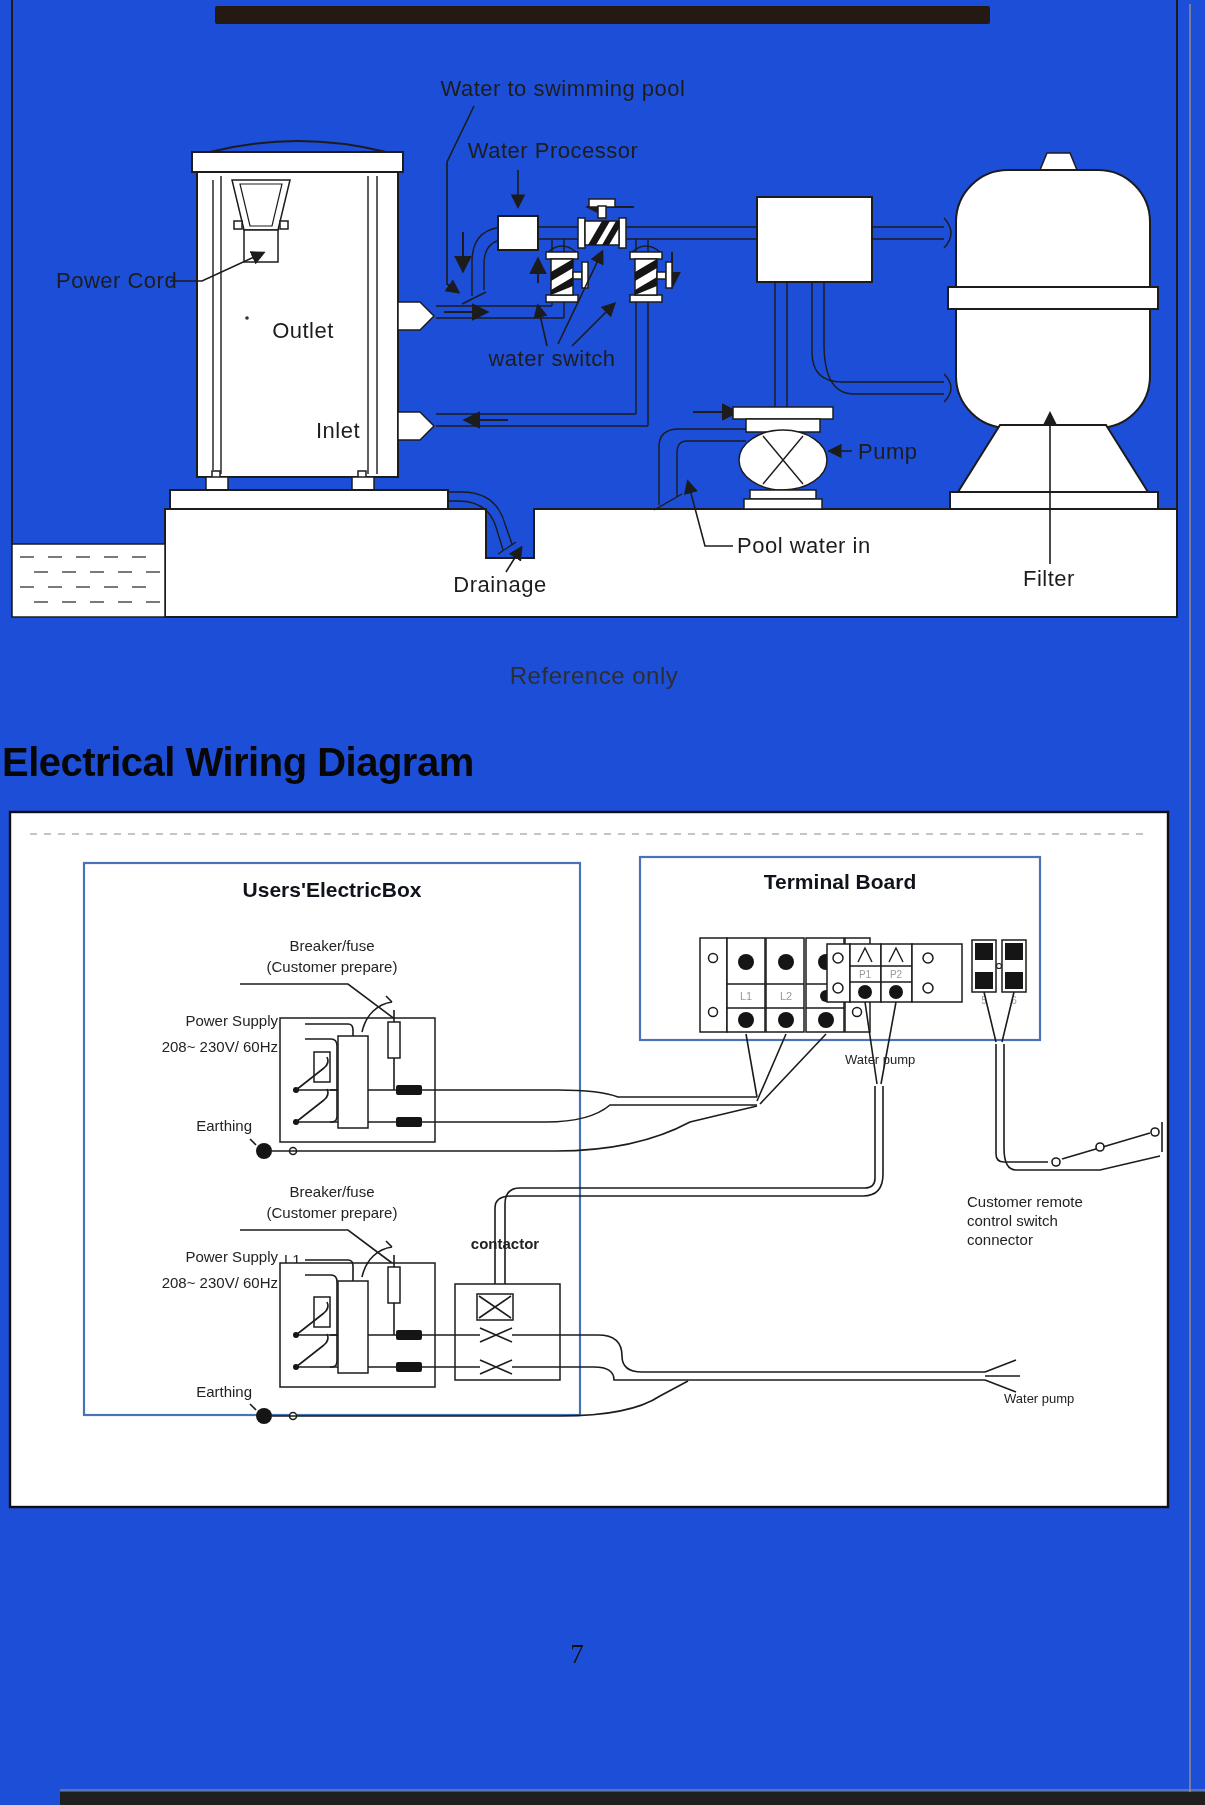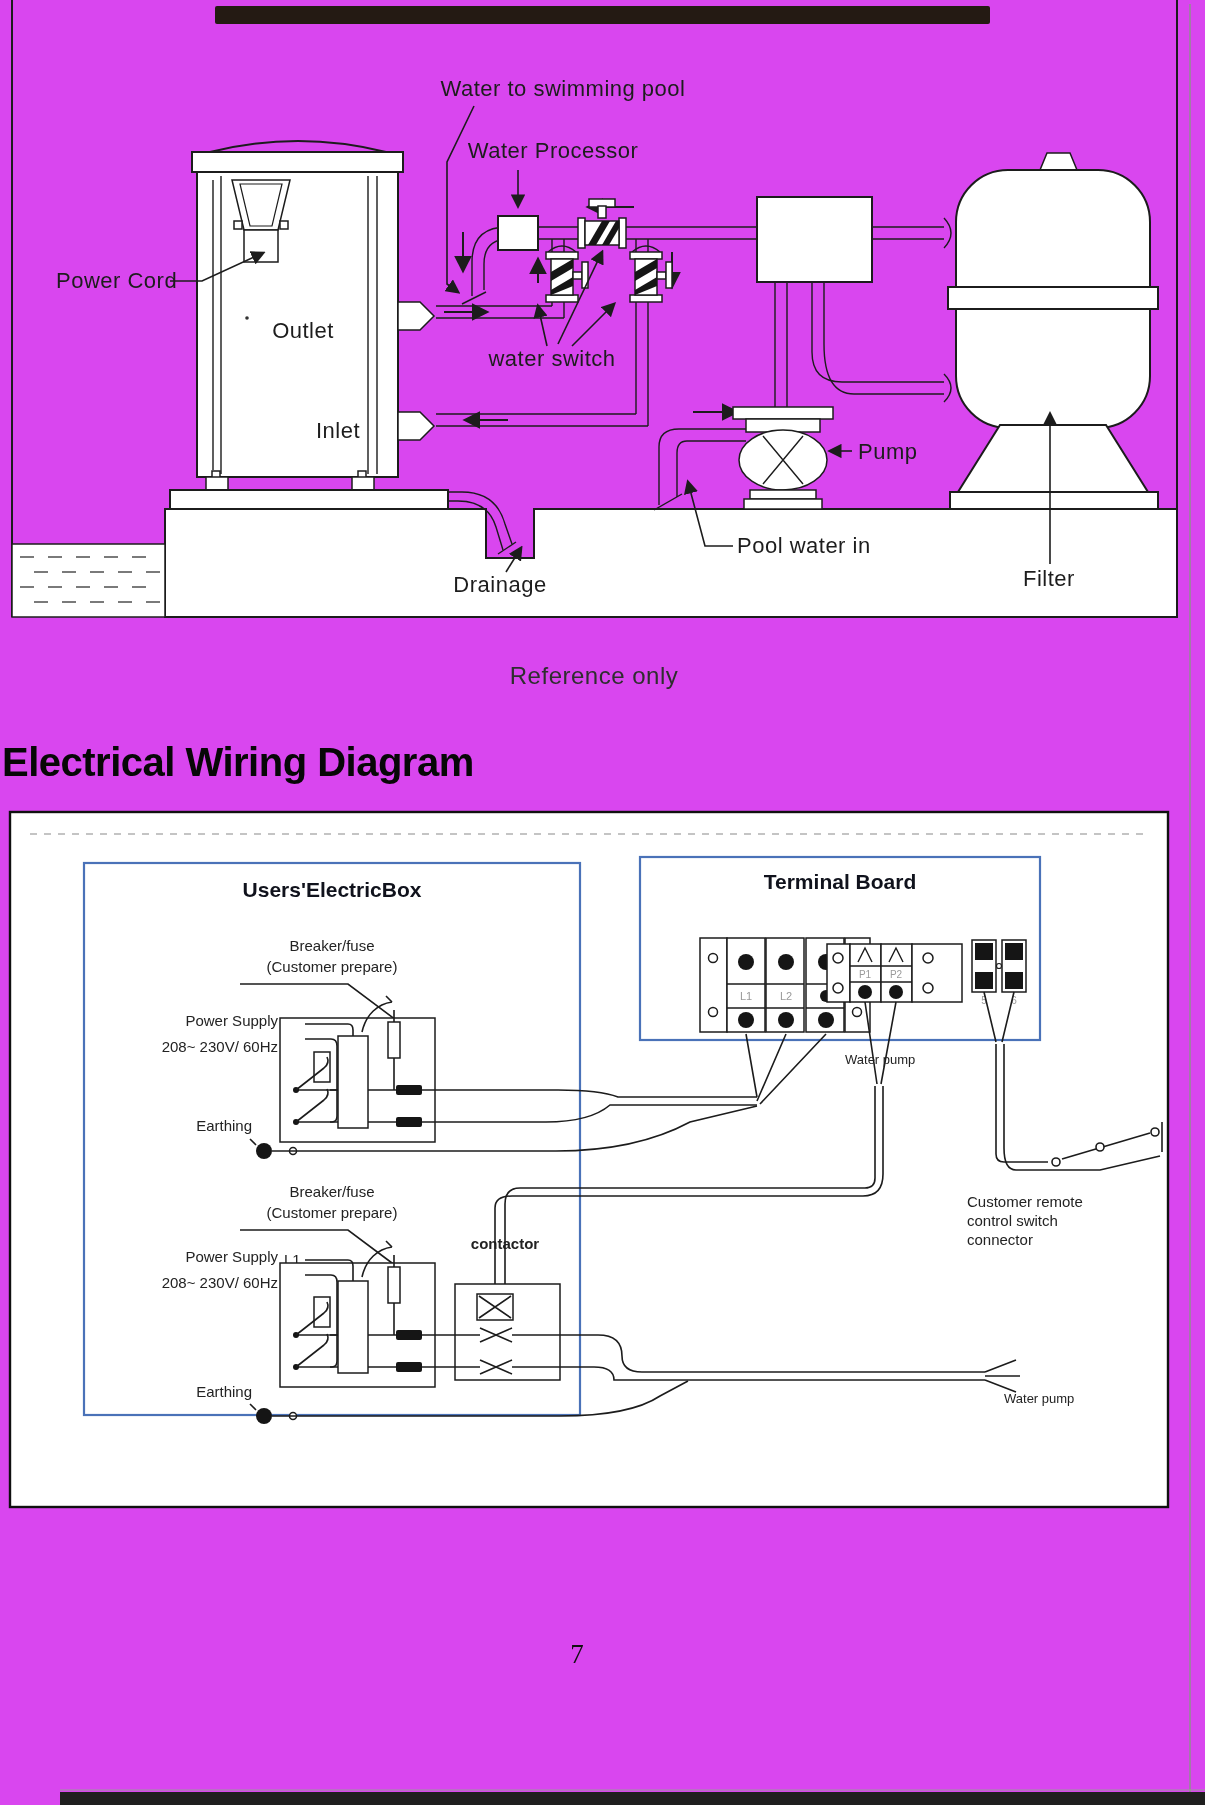--- a/index.html
+++ b/index.html
@@ -1,16 +1,16 @@
 <!DOCTYPE html>
 <html><head>
 <meta charset="utf-8">
 <style>
   html,body{margin:0;padding:0;background:#ffffff;}
-  .page{position:relative;width:1205px;height:1805px;background:#d946ef;overflow:hidden;
+  .page{position:relative;width:1205px;height:1805px;background:#1d4ed8;overflow:hidden;
         font-family:"Liberation Sans", sans-serif;}
   svg{display:block}
   .ln{stroke:#1c1c1c;stroke-width:2;fill:none;}
   .ln-thin{stroke:#1c1c1c;stroke-width:1.4;fill:none;}
   .wire{stroke:#1c1c1c;stroke-width:1.6;fill:none;}
   .white{fill:#ffffff;stroke:#1c1c1c;stroke-width:2;}
   .whitethin{fill:#ffffff;stroke:#1c1c1c;stroke-width:1.5;}
   .blk{fill:#151515;stroke:none;}
   .lbl{font-family:"Liberation Sans",sans-serif;font-size:22px;fill:#1d1d1d;letter-spacing:.5px;}
   .cap{font-family:"Liberation Sans",sans-serif;font-size:24px;fill:#2e2e2e;letter-spacing:.5px;}

